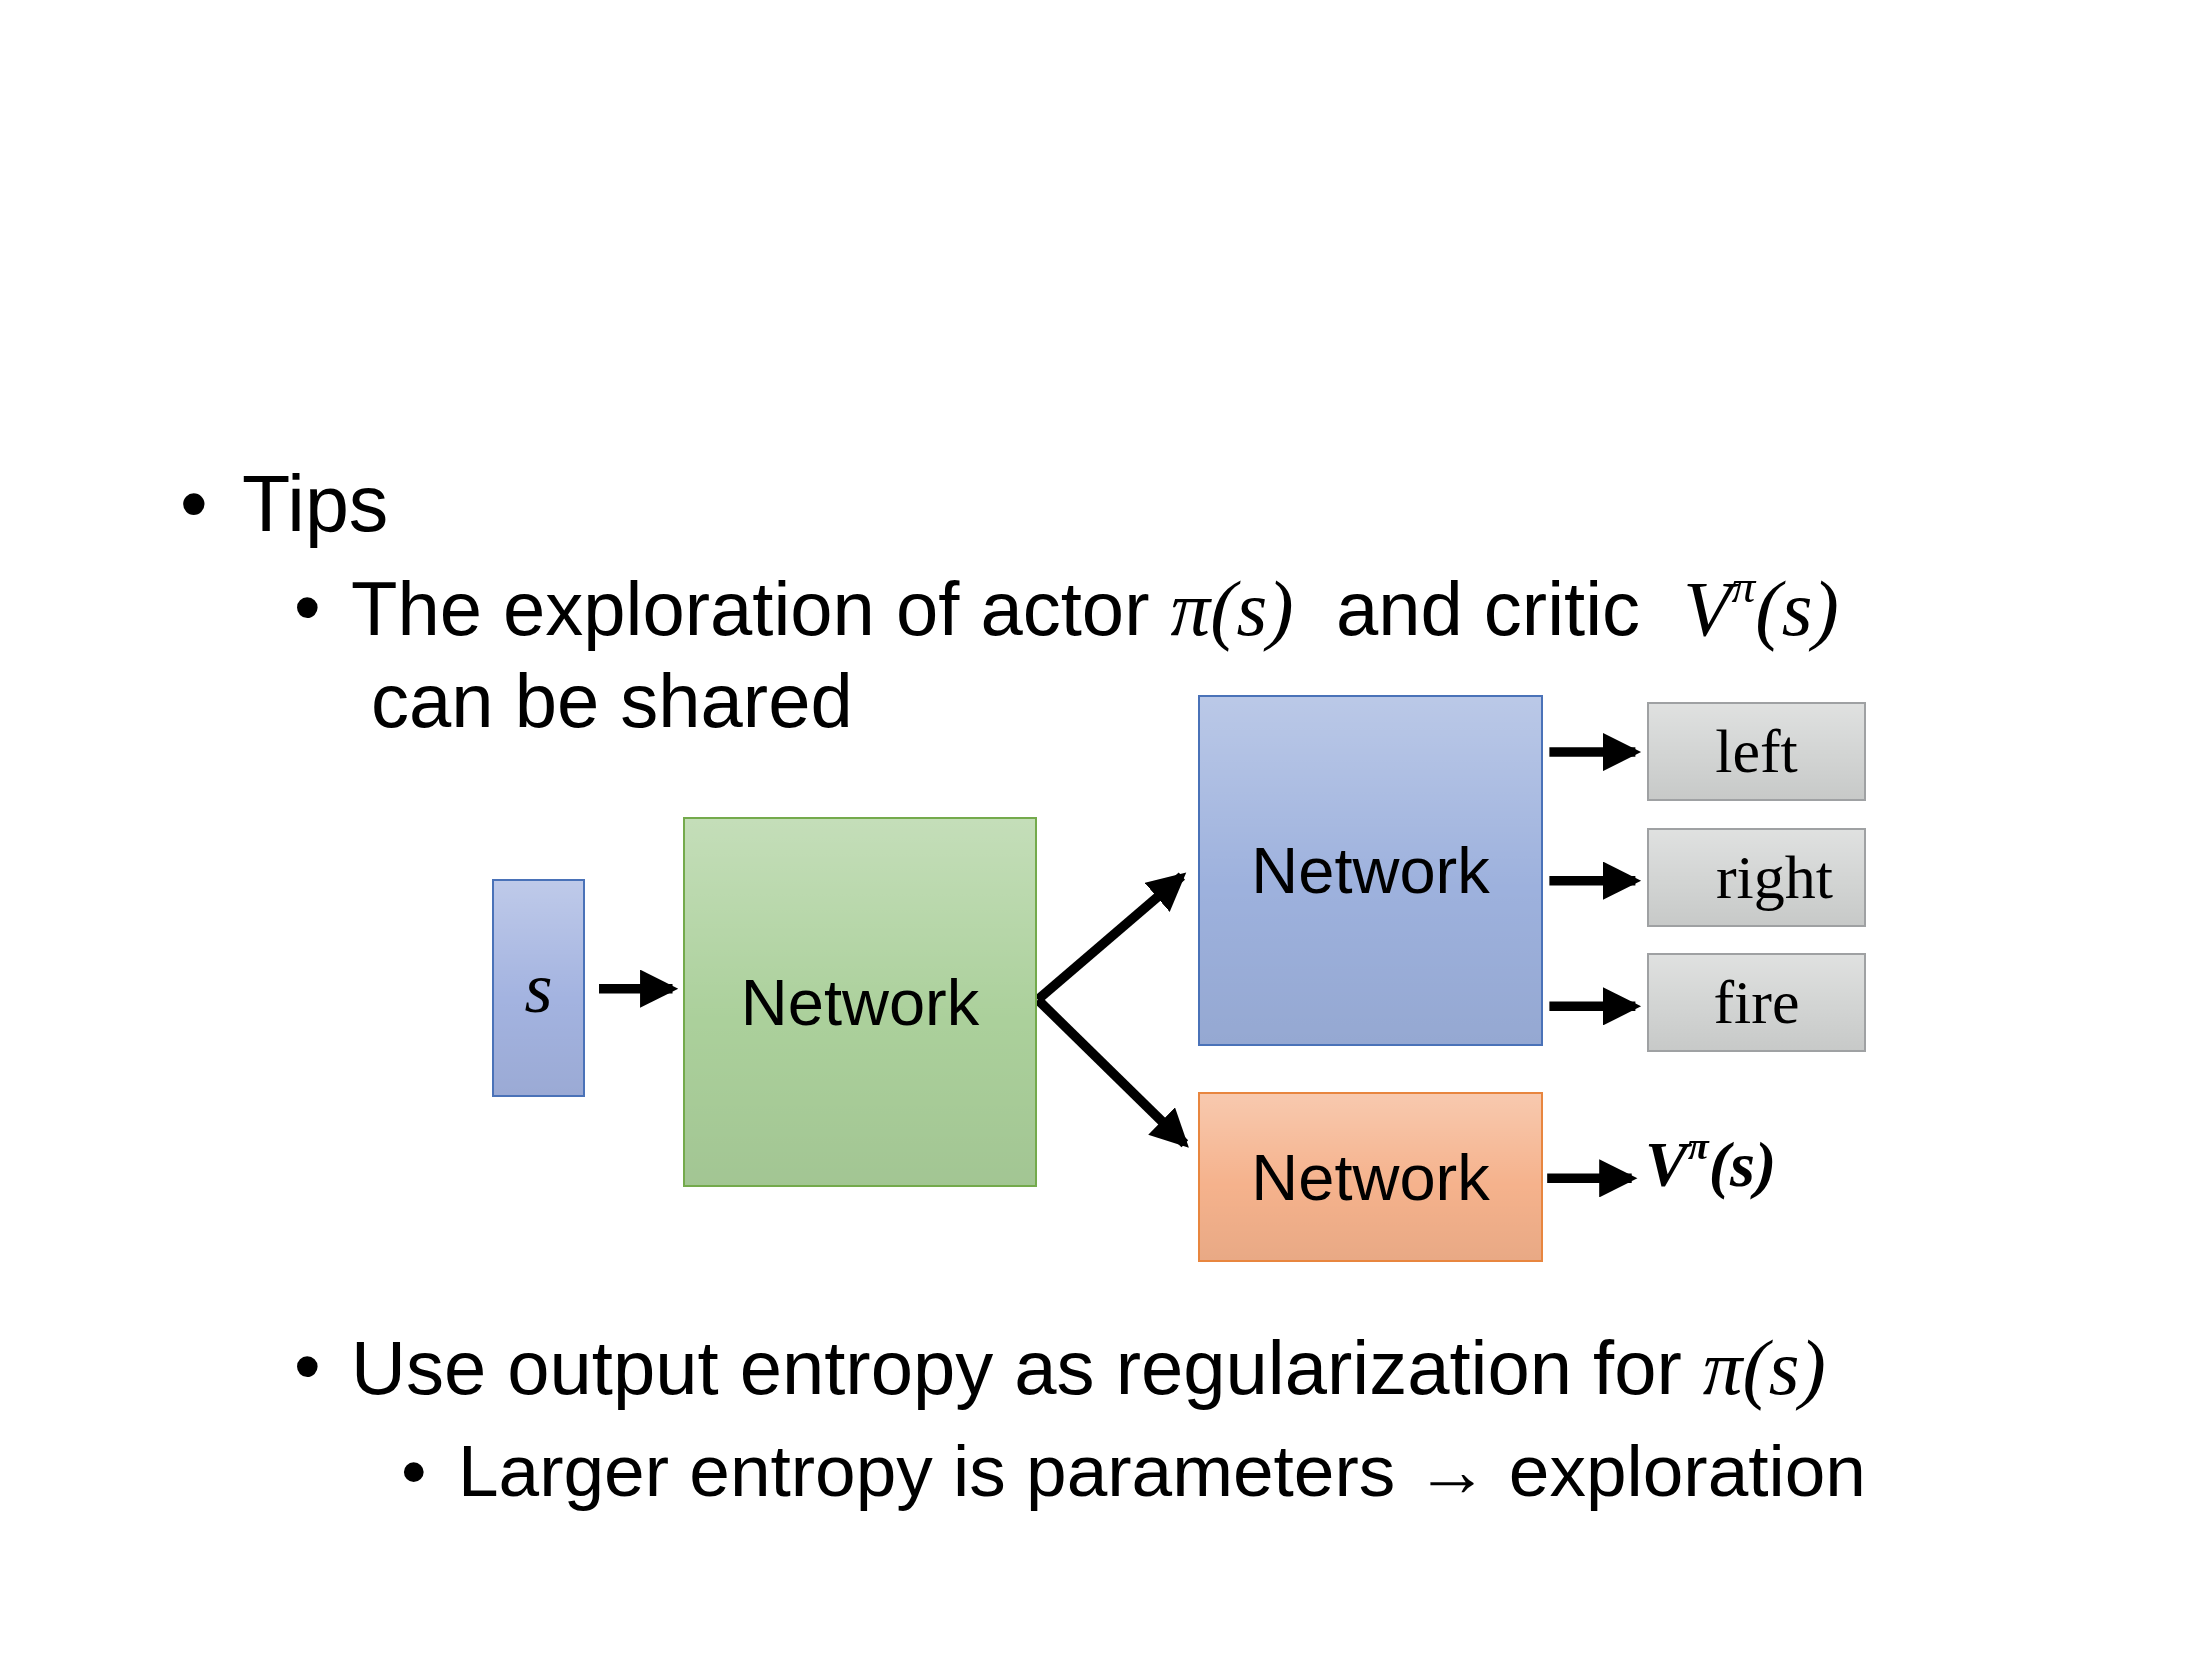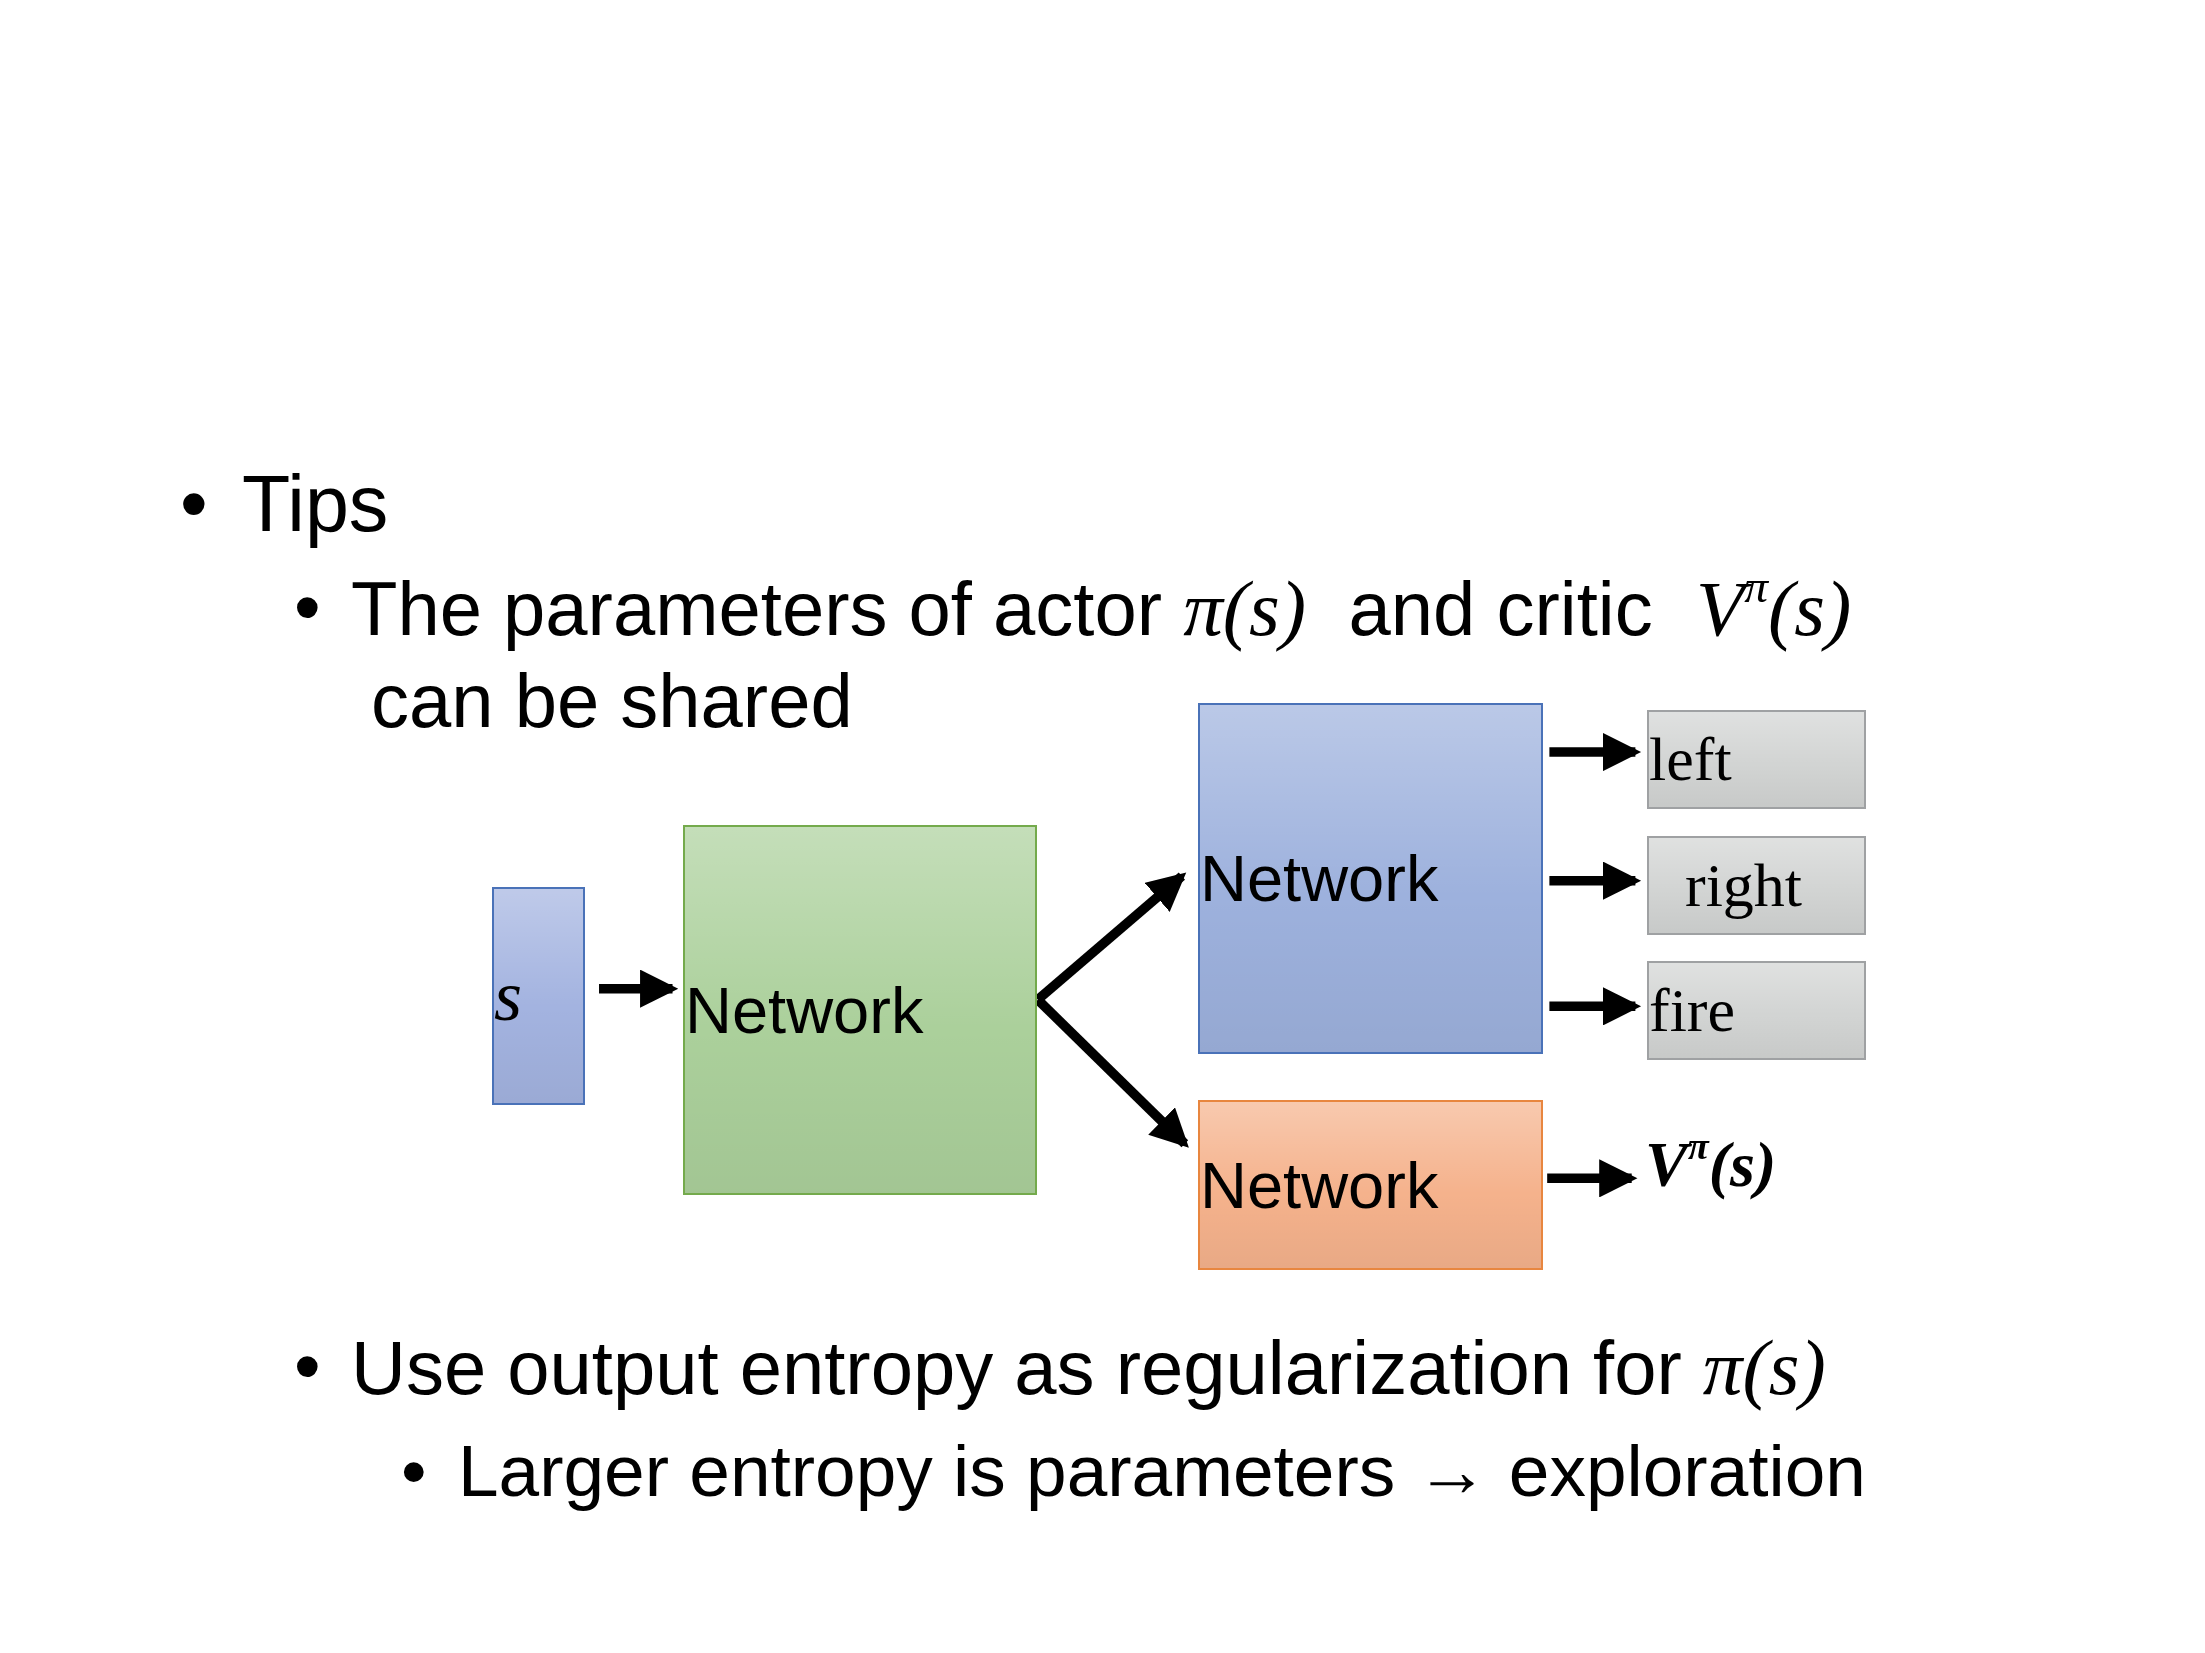--- a/index.html
+++ b/index.html
@@ -50,23 +50,22 @@
     top:-0.12em;
     font-style:italic;
   }
   .gap{margin-left:0.28em;}
   
   .box{
     position:absolute;
     box-sizing:border-box;
     display:flex;
     align-items:center;
-    justify-content:flex-start;
+    justify-content:center;
     background-image:linear-gradient(180deg, rgba(255,255,255,.30), rgba(255,255,255,0) 55%, rgba(0,0,0,.05));
-    margin-top:8px;
   }
   .state-box{
     left:492px; top:879px; width:93px; height:218px;
     background-color:var(--state-fill,#a3b3e0);
     border:2.9px solid var(--state-border,#4a72b8);
     font-family:"Liberation Serif", serif;
     font-style:italic;
     font-size:72px;
   }
   .shared-box{
@@ -131,21 +130,21 @@
 
 
   <div class="line l-tips">
     <span class="bul">•</span>
     <span class="txt">Tips</span>
   </div>
 
   <div class="line l-b1">
     <span class="bul">•</span>
     <span class="txt">
-      <span>The parameters of actor </span><span class="math">π(s)</span><span class="gap"> and critic </span><span class="math gap"><span>V</span><sup>π</sup><span>(s)</span></span>
+      <span>The exploration of actor </span><span class="math">π(s)</span><span class="gap"> and critic </span><span class="math gap"><span>V</span><sup>π</sup><span>(s)</span></span>
     </span>
   </div>
 
   <div class="line l-b1b">
     <span class="txt">can be shared</span>
   </div>
 
   <div class="line l-b2">
     <span class="bul">•</span>
     <span class="txt">

